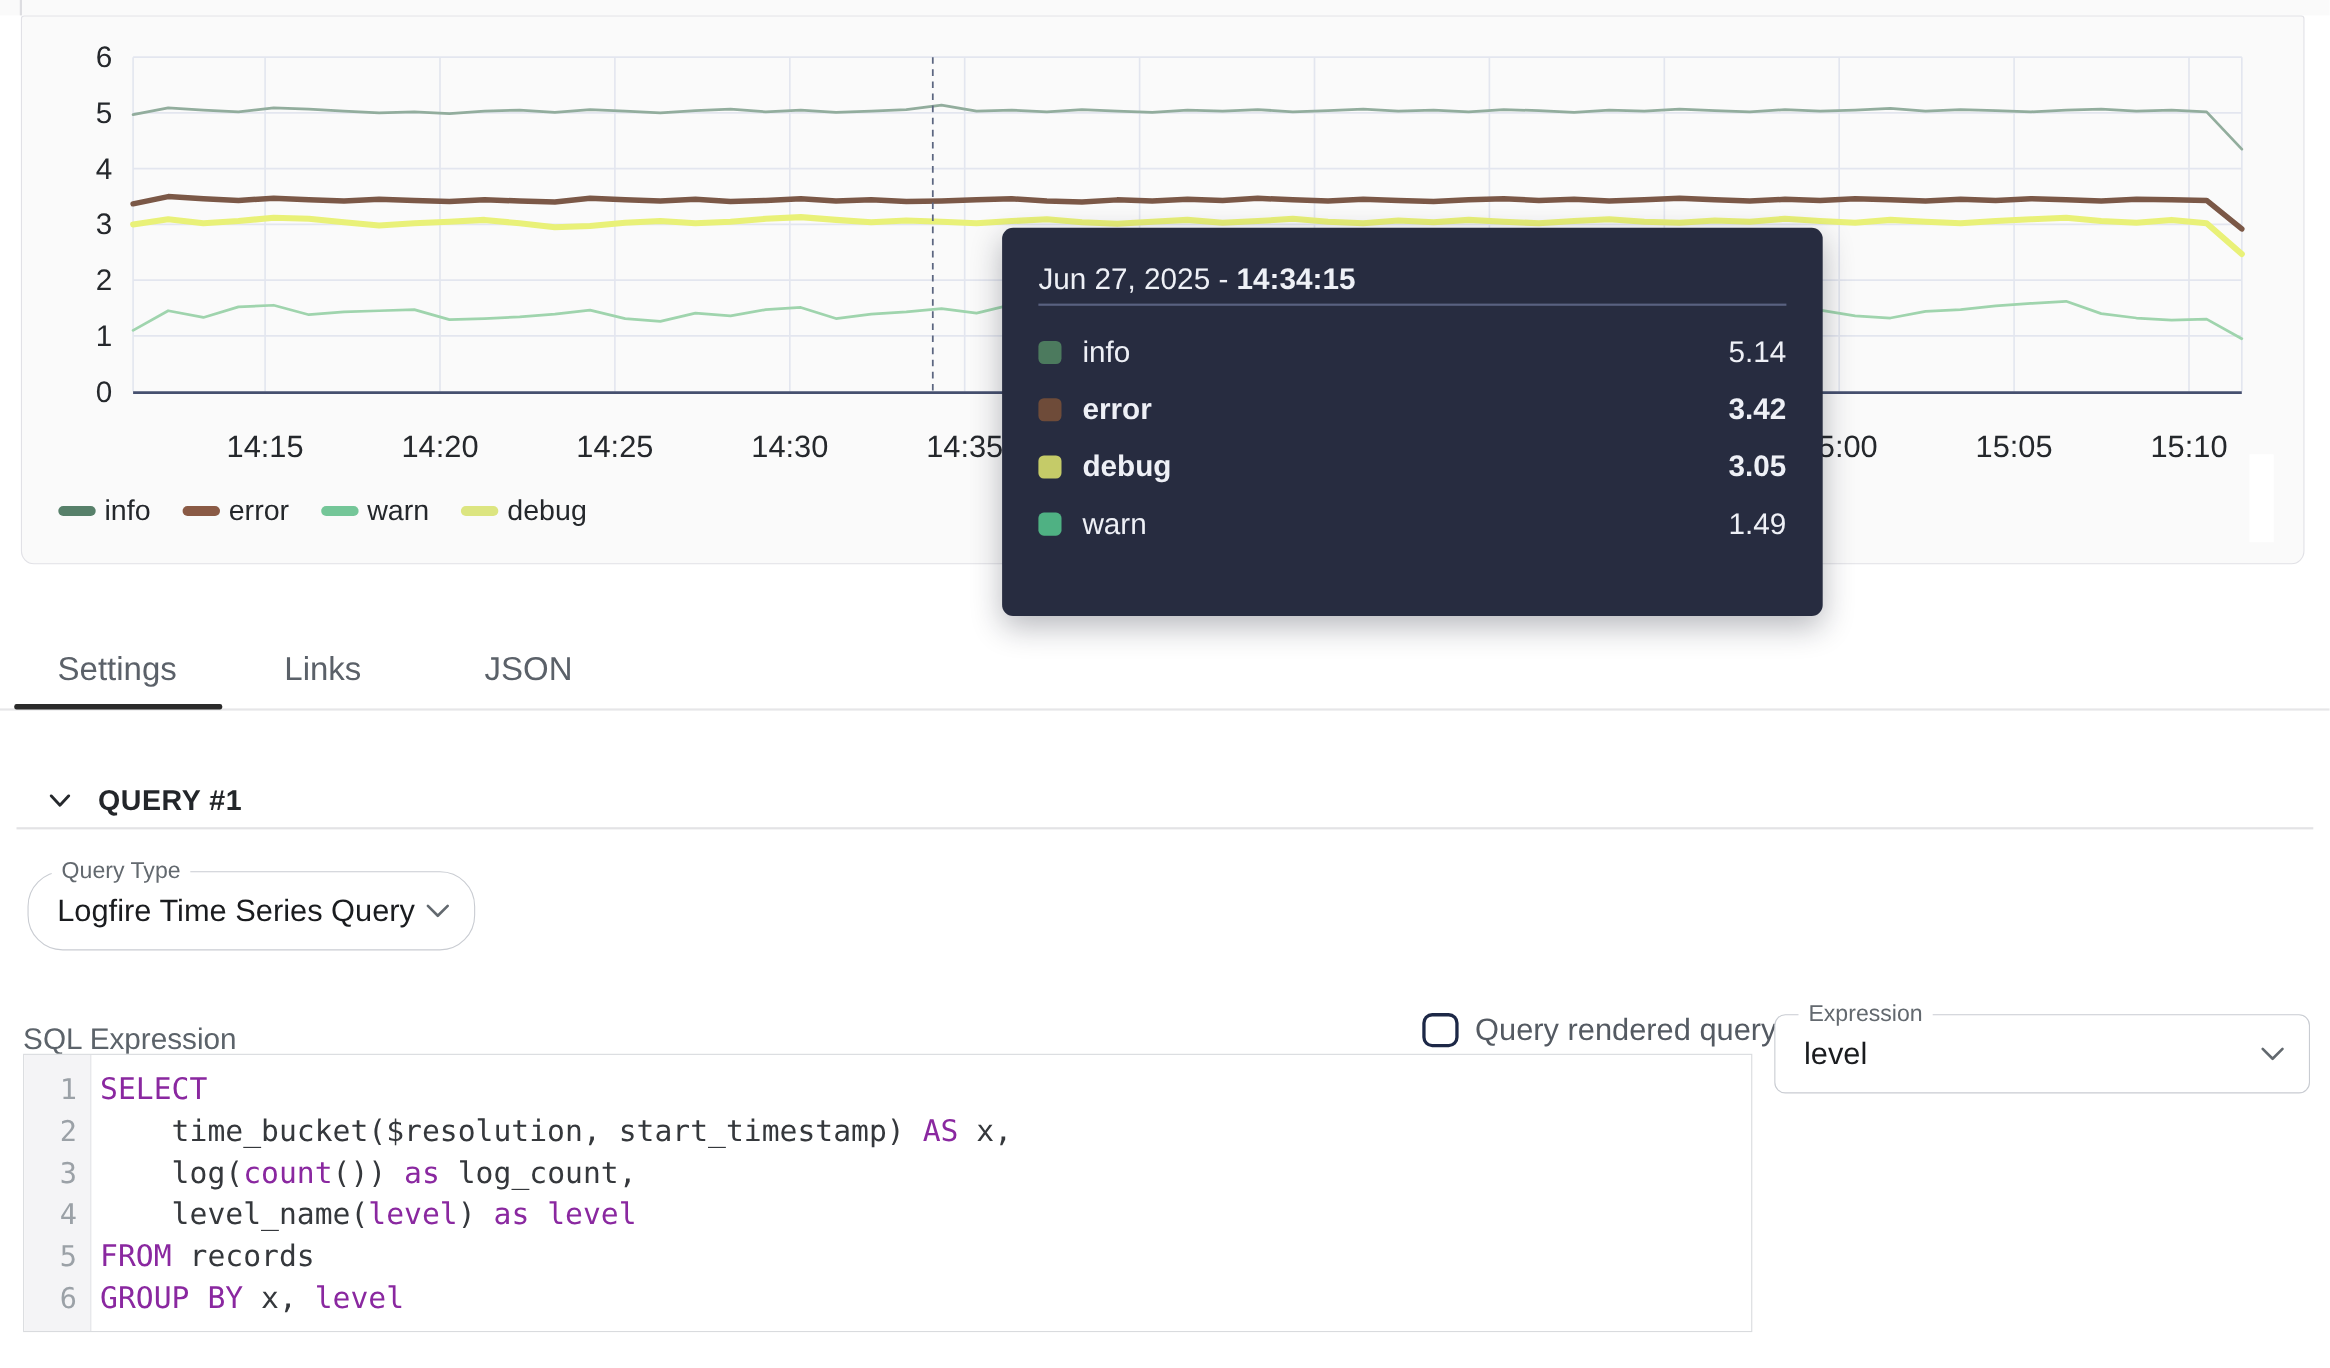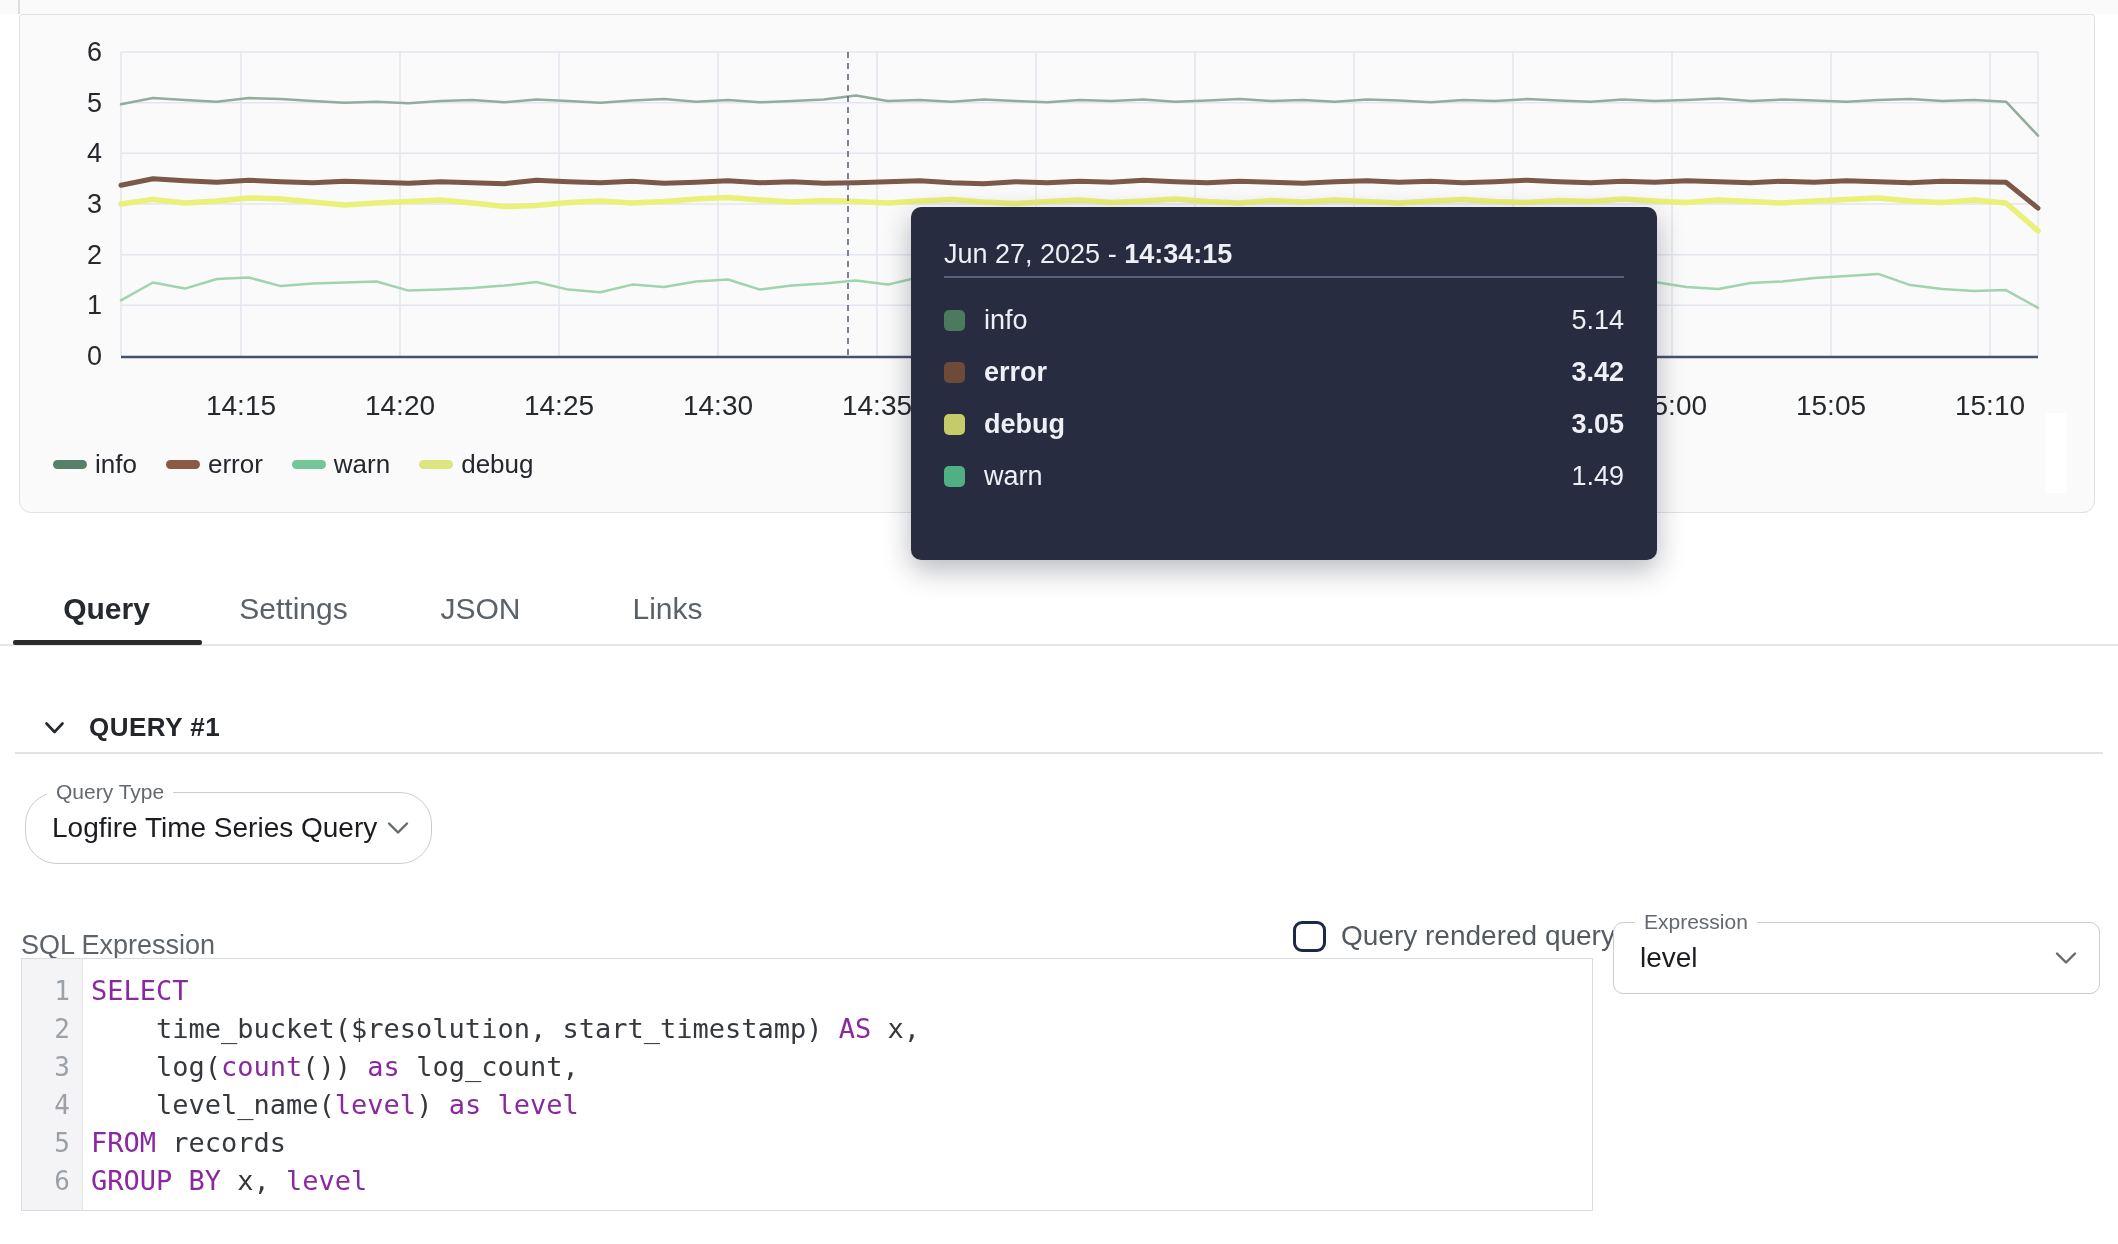--- a/index.html
+++ b/index.html
@@ -196,24 +196,23 @@
         </div>
         <div class="tt-row">
           <span class="tt-swatch" style="background:#4fb183"></span>
                    <span class="tt-label">warn</span>
                    <span class="tt-value">1.49</span>
         </div>
       </div>
   </div>
 
   <div class="abs" id="tabs">
-      <div class="tab active">Query</div>
       <div class="tab">Settings</div>
+      <div class="tab">Links</div>
       <div class="tab">JSON</div>
-      <div class="tab">Links</div>
     </div>
   <div class="abs" id="tab-underline"></div>
   <div class="abs" id="tabs-divider"></div>
 
   <div class="abs" id="query-header">
     <svg width="19" height="12" viewBox="0 0 19 12">
       <polyline points="1.5,1.5 9.5,10 17.5,1.5" fill="none" stroke="#26292d" stroke-width="2.6" stroke-linecap="round" stroke-linejoin="round"></polyline>
     </svg>
     <span id="query-title">QUERY #1</span>
   </div>

